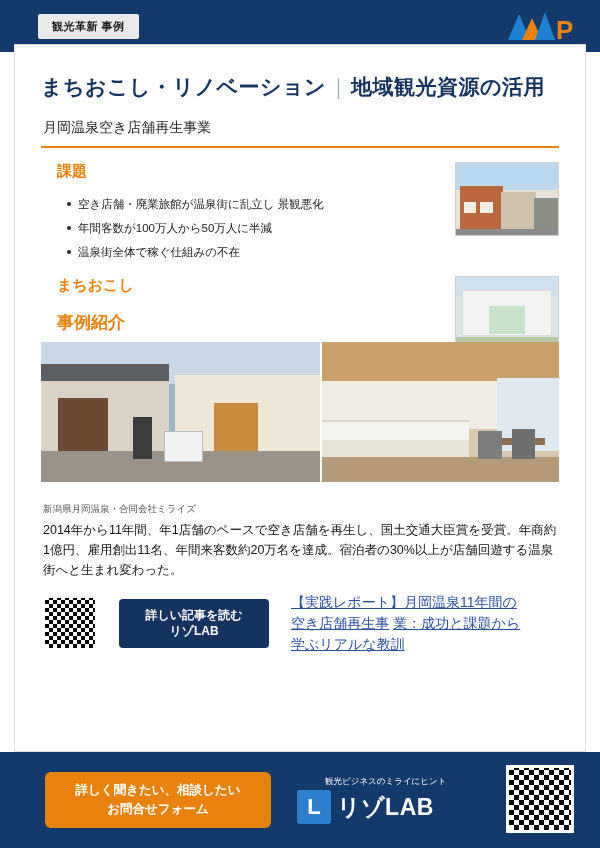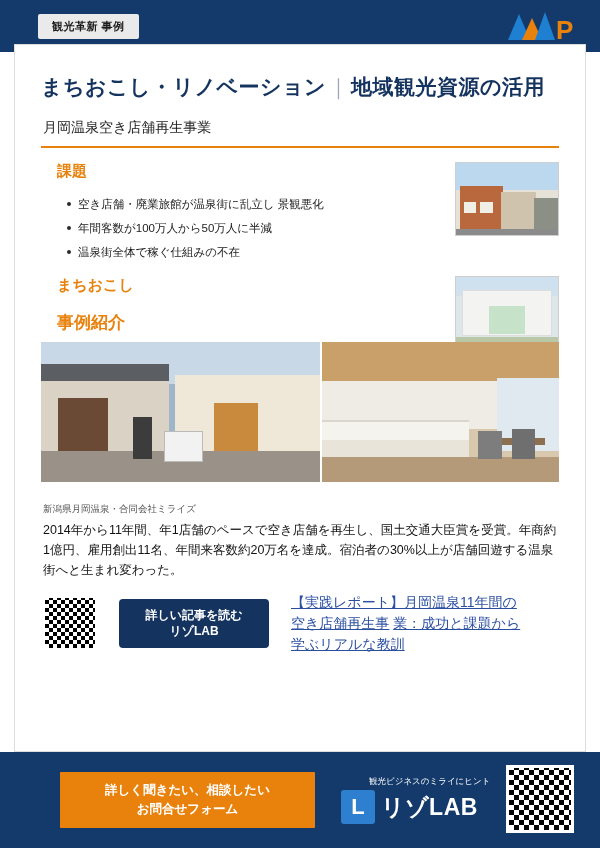--- a/index.html
+++ b/index.html
@@ -223,30 +223,30 @@
   
   .footer {
     position: absolute;
     left: 0; right: 0; bottom: 0;
     height: 96px;
     background: #143a6b;
     display: flex;
     align-items: center;
   }
   .contact-btn {
-    margin-left: 60px;
+    margin-left: 45px;
     background: #e8820c;
     color: #fff;
-    border-radius: 1px;
+    border-radius: 6px;
     text-align: center;
     font-size: 12.5px;
     font-weight: bold;
     padding: 9px 22px;
     line-height: 1.5;
-    width: 255px;
+    width: 226px;
   }
   .brand {
     margin-left: 26px;
     display: flex;
     flex-direction: column;
     justify-content: center;
   }
   .brand-tag {
     color: #fff;
     font-size: 8.5px;

